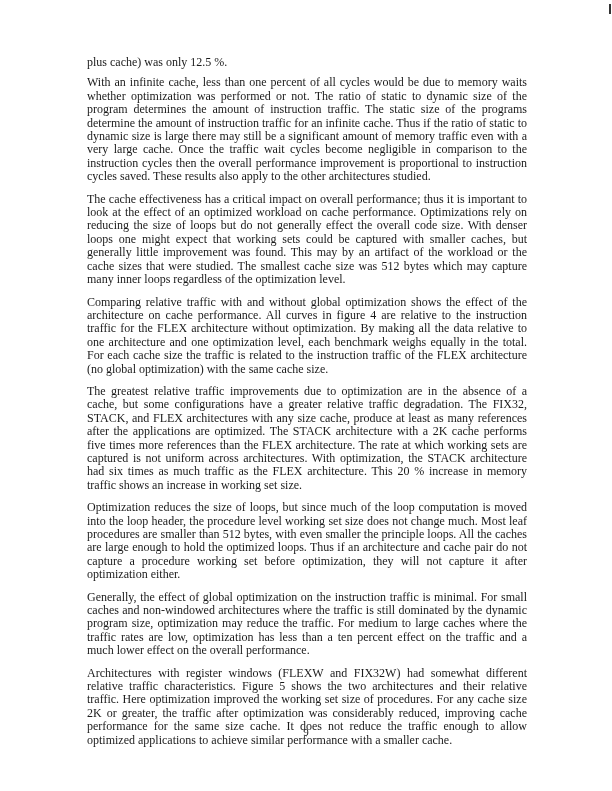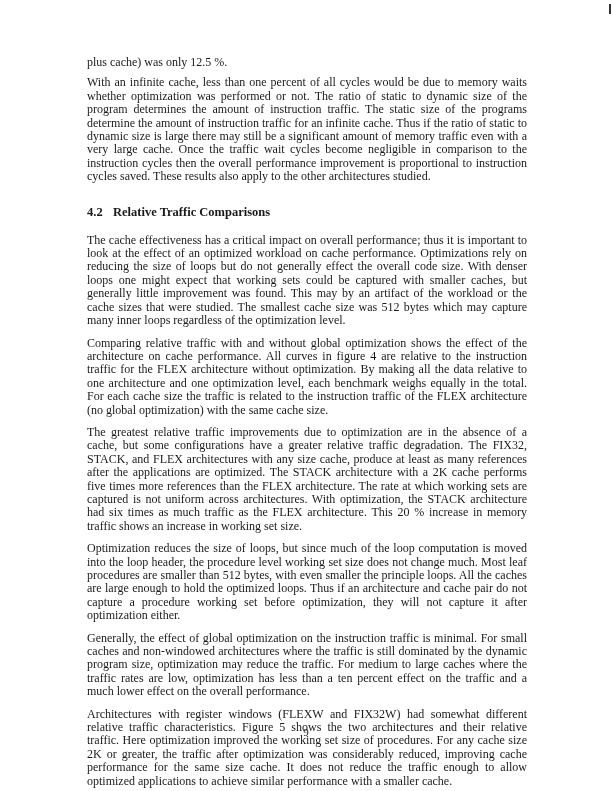--- a/index.html
+++ b/index.html
@@ -59,21 +59,20 @@
 </style>
 </head>
 <body>
 
 <div class="corner-mark"></div>
 
 <div class="page">
   <p class="first">plus cache) was only 12.5 %.</p>
   <p>With an infinite cache, less than one percent of all cycles would be due to memory waits whether optimization was performed or not. The ratio of static to dynamic size of the program determines the amount of instruction traffic. The static size of the programs determine the amount of instruction traffic for an infinite cache. Thus if the ratio of static to dynamic size is large there may still be a significant amount of memory traffic even with a very large cache. Once the traffic wait cycles become negligible in comparison to the instruction cycles then the overall performance improvement is proportional to instruction cycles saved. These results also apply to the other architectures studied.</p>
 
-  <h2><span class="num">4.2</span><span>Relative Traffic Comparisons</span></h2>
 
   <p>The cache effectiveness has a critical impact on overall performance; thus it is important to look at the effect of an optimized workload on cache performance. Optimizations rely on reducing the size of loops but do not generally effect the overall code size. With denser loops one might expect that working sets could be captured with smaller caches, but generally little improvement was found. This may by an artifact of the workload or the cache sizes that were studied. The smallest cache size was 512 bytes which may capture many inner loops regardless of the optimization level.</p>
   <p>Comparing relative traffic with and without global optimization shows the effect of the architecture on cache performance. All curves in figure 4 are relative to the instruction traffic for the FLEX architecture without optimization. By making all the data relative to one architecture and one optimization level, each benchmark weighs equally in the total. For each cache size the traffic is related to the instruction traffic of the FLEX architecture (no global optimization) with the same cache size.</p>
   <p>The greatest relative traffic improvements due to optimization are in the absence of a cache, but some configurations have a greater relative traffic degradation. The FIX32, STACK, and FLEX architectures with any size cache, produce at least as many references after the applications are optimized. The STACK architecture with a 2K cache performs five times more references than the FLEX architecture. The rate at which working sets are captured is not uniform across architectures. With optimization, the STACK architecture had six times as much traffic as the FLEX architecture. This 20 % increase in memory traffic shows an increase in working set size.</p>
   <p>Optimization reduces the size of loops, but since much of the loop computation is moved into the loop header, the procedure level working set size does not change much. Most leaf procedures are smaller than 512 bytes, with even smaller the principle loops. All the caches are large enough to hold the optimized loops. Thus if an architecture and cache pair do not capture a procedure working set before optimization, they will not capture it after optimization either.</p>
   <p>Generally, the effect of global optimization on the instruction traffic is minimal. For small caches and non-windowed architectures where the traffic is still dominated by the dynamic program size, optimization may reduce the traffic. For medium to large caches where the traffic rates are low, optimization has less than a ten percent effect on the traffic and a much lower effect on the overall performance.</p>
   <p>Architectures with register windows (FLEXW and FIX32W) had somewhat different relative traffic characteristics. Figure 5 shows the two architectures and their relative traffic. Here optimization improved the working set size of procedures. For any cache size 2K or greater, the traffic after optimization was considerably reduced, improving cache performance for the same size cache. It does not reduce the traffic enough to allow optimized applications to achieve similar performance with a smaller cache.</p>
 </div>
 
 <div class="page-number">9</div>

